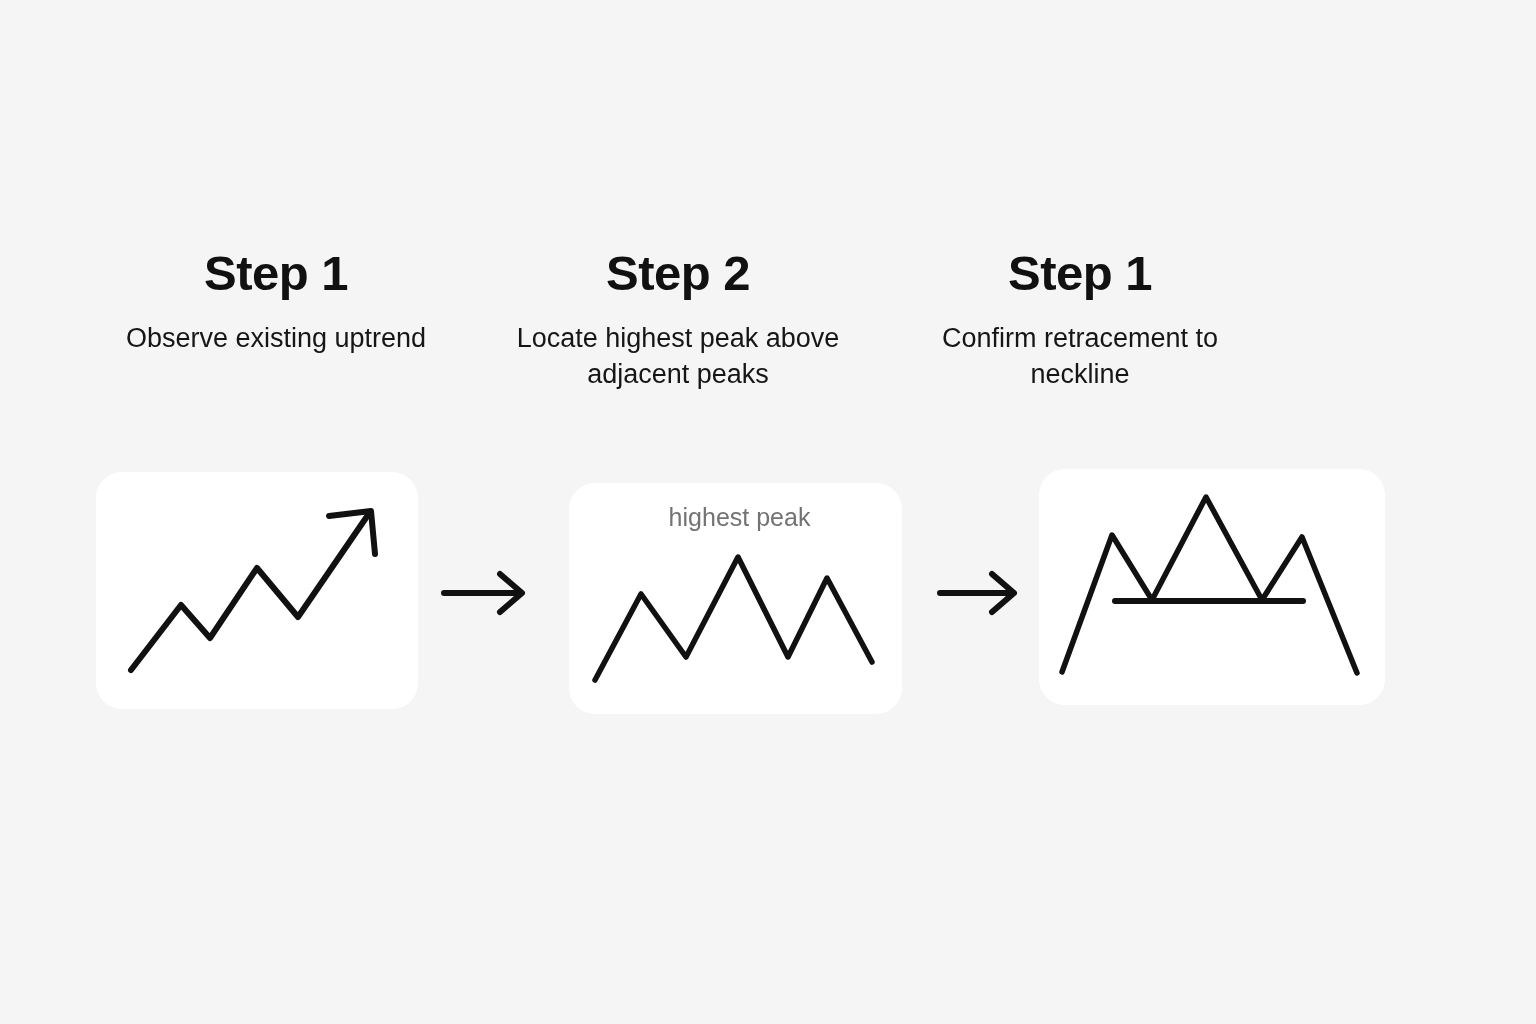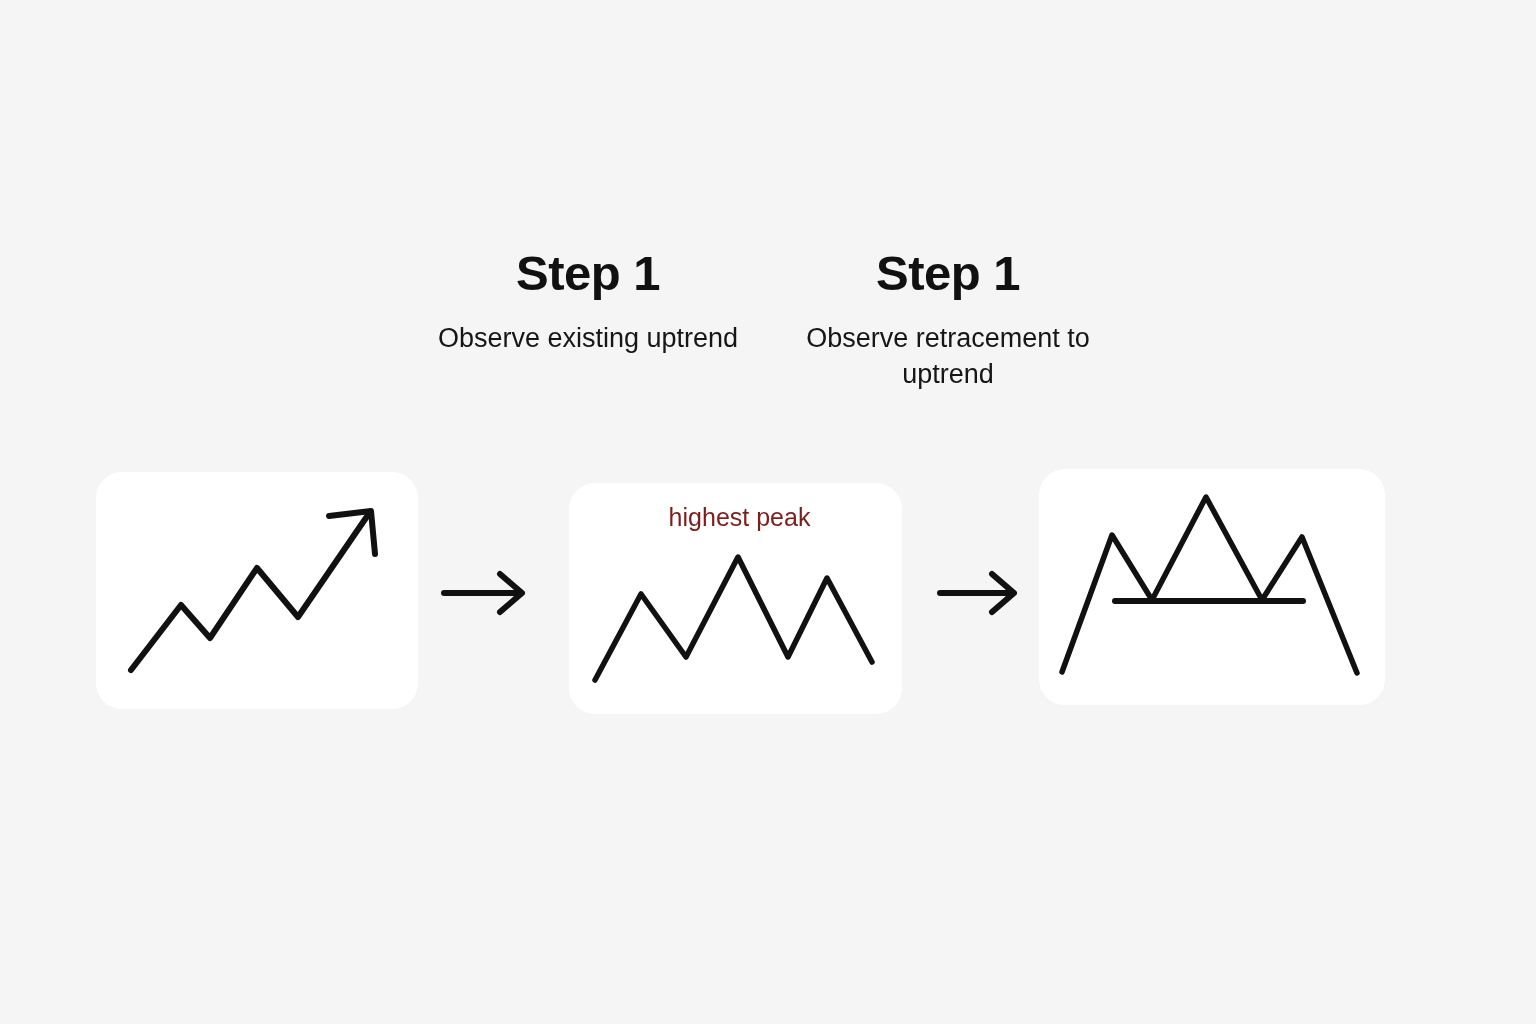--- a/index.html
+++ b/index.html
@@ -11,21 +11,22 @@
   }
   .canvas{position:relative;width:1536px;height:1024px;}
 
   .steps-row{
     position:absolute;
     left:96px;top:248px;
     width:1344px;
     display:flex;
     flex-direction:row;
     align-items:flex-start;
-    justify-content:center;
+    justify-content:flex-start;
+    gap:42px;
   }
 
   .step-col{
     width:360px;
     display:flex;
     flex-direction:column;
     align-items:center;
   }
 
   .step-title{
@@ -57,21 +58,21 @@
   .card-2{width:333px;height:231px;}
   .card-3{width:346px;height:236px;}
 
   .card svg{display:block;width:100%;height:100%;}
 
   .peak-label{
     position:absolute;
     top:20px;left:8px;right:0;
     text-align:center;
     font-size:25px;
-    color:#7f1d1d;
+    color:#737373;
   }
 
   .arrow-wrap{
     position:absolute;
     display:flex;
     align-items:center;
     justify-content:center;
   }
   .arrow-1{left:434px;top:566px;width:100px;height:52px;}
   .arrow-2{left:930px;top:566px;width:100px;height:52px;}
@@ -88,24 +89,28 @@
 
 <div class="canvas">
 
   <div class="steps-row">
 
     <div class="step-col">
       <div class="step-title">Step 1</div>
       <div class="step-caption">Observe existing uptrend</div>
     </div>
 
+    <div class="step-col">
+      <div class="step-title">Step 2</div>
+      <div class="step-caption">Locate highest peak above adjacent peaks</div>
+    </div>
 
     <div class="step-col">
       <div class="step-title">Step 1</div>
-      <div class="step-caption">Observe retracement to uptrend</div>
+      <div class="step-caption">Confirm retracement to neckline</div>
     </div>
 
   </div>
 
   <div class="card-pos card-pos-1">
     <div class="card card-1">
       <svg viewBox="0 0 322 237" xmlns="http://www.w3.org/2000/svg" aria-hidden="true">
         <g fill="none" stroke="#111111" stroke-width="6" stroke-linecap="round" stroke-linejoin="round">
           <polyline points="35,198 85,133 114,166 161,96 202,145 274,40"></polyline>
           <polyline points="233,44 275,39 279,82"></polyline>

